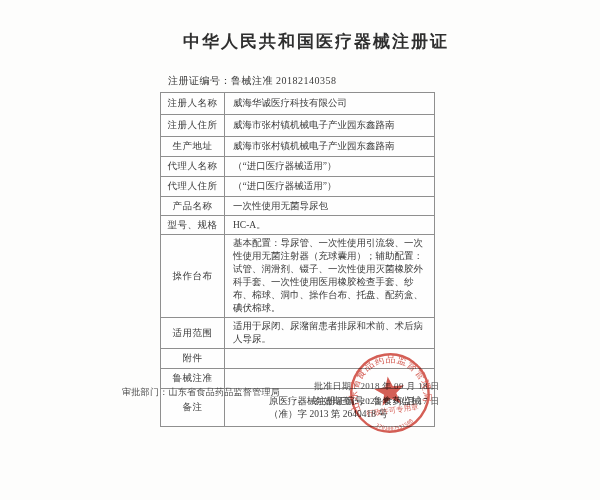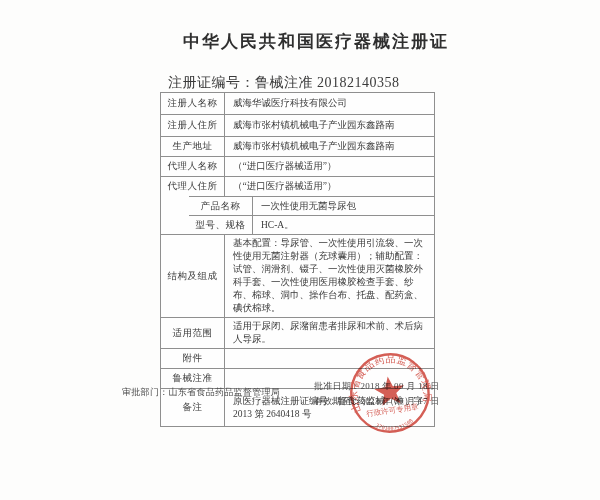--- a/index.html
+++ b/index.html
@@ -9,42 +9,42 @@
     font-family:"Liberation Serif","DejaVu Serif",serif;
     color:#3d3d3d;
   }
   .page-title{
     position:absolute;top:30px;left:0;width:600px;
     text-align:center;font-size:17px;font-weight:600;
     letter-spacing:2px;color:#2f2f2f;margin:0;padding-left:16px;
   }
   .regline{
     position:absolute;left:168px;top:74px;
-    font-size:14px;letter-spacing:.5px;color:#3a3a3a;
+    font-size:10px;letter-spacing:.5px;color:#3a3a3a;
   }
   .tbl{
     position:absolute;left:160px;top:92px;width:273px;
     border:1px solid #8f8f8f;background:rgba(255,255,255,.6);
   }
   .row{display:flex;border-top:1px solid #8f8f8f;}
   .row:first-child{border-top:none;}
   .cell{box-sizing:border-box;}
   .lbl{
     width:64px;flex:0 0 64px;border-right:1px solid #8f8f8f;
     display:flex;align-items:center;justify-content:center;
     font-size:9.5px;letter-spacing:.5px;text-align:center;
     padding:2px 1px;color:#3a3a3a;
   }
   .val{
     flex:1;display:flex;align-items:center;
     padding:2px 8px;font-size:9.5px;line-height:13px;
     color:#3a3a3a;text-align:left;
   }
-  .h21{min-height:21px;} .h19{min-height:19px;} .h18{min-height:18px;margin-left:28px;}
-  .hstruct{min-height:58px;} .hremark{min-height:37px;}
+  .h21{min-height:21px;} .h19{min-height:19px;} .h18{min-height:18px;}
+  .hstruct{min-height:58px;} .hremark{min-height:37px;gap:36px;}
   .footer-left{
     position:absolute;left:122px;top:386px;
     font-size:9px;color:#4a4a4a;letter-spacing:.3px;
   }
   .footer-right{
     position:absolute;left:314px;top:379px;
     font-size:9px;color:#4a4a4a;line-height:15px;letter-spacing:.3px;text-align:right;
   }
   .stamp{
     position:absolute;left:343px;top:346px;width:94px;height:94px;
@@ -82,21 +82,21 @@
   </div>
   <div class="row h18">
     <div class="cell lbl">产品名称</div>
     <div class="cell val">一次性使用无菌导尿包</div>
   </div>
   <div class="row h18">
     <div class="cell lbl">型号、规格</div>
     <div class="cell val">HC-A。</div>
   </div>
   <div class="row hstruct">
-    <div class="cell lbl">结构及组成</div>
+    <div class="cell lbl">操作台布</div>
     <div class="cell val">基本配置：导尿管、一次性使用引流袋、一次性使用无菌注射器（充球囊用）；辅助配置：试管、润滑剂、镊子、一次性使用灭菌橡胶外科手套、一次性使用医用橡胶检查手套、纱布、棉球、洞巾、操作台布、托盘、配药盒、碘伏棉球。</div>
   </div>
   <div class="row h19">
     <div class="cell lbl">适用范围</div>
     <div class="cell val">适用于尿闭、尿潴留患者排尿和术前、术后病人导尿。</div>
   </div>
   <div class="row h19">
     <div class="cell lbl">附件</div>
   </div>
   <div class="row h19">

